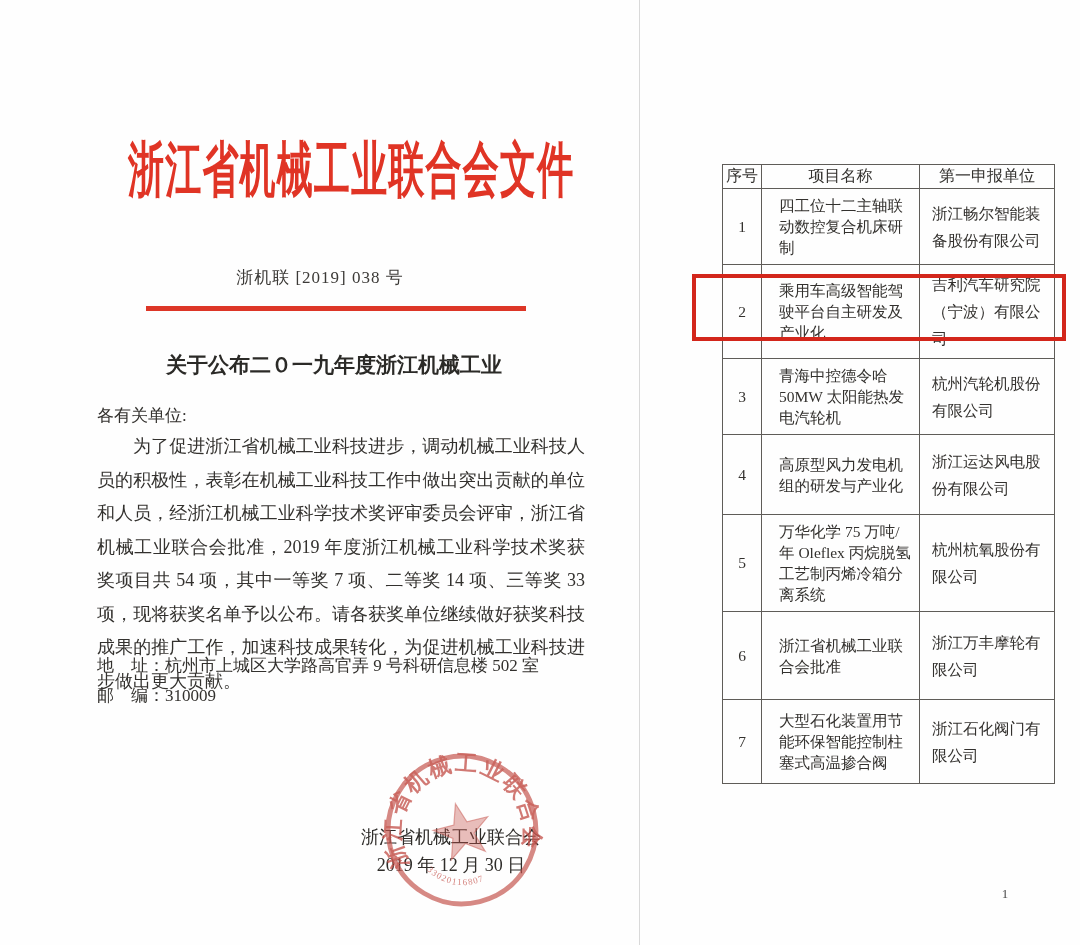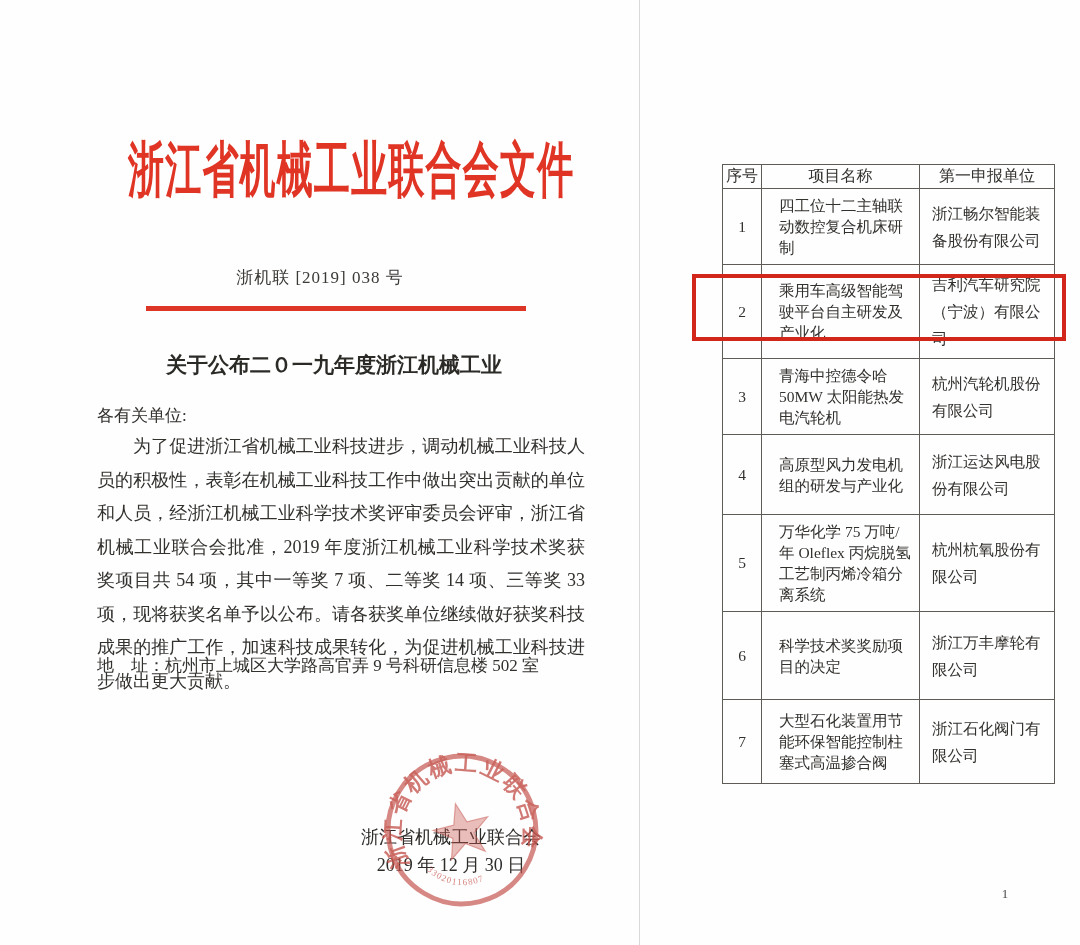--- a/index.html
+++ b/index.html
@@ -84,20 +84,23 @@
     </div>
 
     <div class="salutation">各有关单位:</div>
 
     <p class="body-text">为了促进浙江省机械工业科技进步，调动机械工业科技人员的积极性，表彰在机械工业科技工作中做出突出贡献的单位和人员，经浙江机械工业科学技术奖评审委员会评审，浙江省机械工业联合会批准，2019 年度浙江机械工业科学技术奖获奖项目共 54 项，其中一等奖 7 项、二等奖 14 项、三等奖 33 项，现将获奖名单予以公布。请各获奖单位继续做好获奖科技成果的推广工作，加速科技成果转化，为促进机械工业科技进步做出更大贡献。</p>
 
     <div class="addr-block">
       <div>
         <span>地　址：</span><span>杭州市上城区大学路高官弄 9 号科研信息楼 502 室</span>
       </div>
+      <div>
+        <span>邮　编：</span><span>310009</span>
+      </div>
     </div>
 
 
     <div class="signature-block">
       <div>浙江省机械工业联合会</div>
       <div>2019 年 12 月 30 日</div>
     </div>
 
     <svg class="stamp" viewBox="0 0 200 200">
       <defs>
@@ -151,21 +154,21 @@
         <td class="c-project">高原型风力发电机组的研发与产业化</td>
         <td class="c-unit">浙江运达风电股份有限公司</td>
       </tr>
       <tr class="t-r5">
         <td class="c-no">5</td>
         <td class="c-project">万华化学 75 万吨/年 Oleflex 丙烷脱氢工艺制丙烯冷箱分离系统</td>
         <td class="c-unit">杭州杭氧股份有限公司</td>
       </tr>
       <tr class="t-r6">
         <td class="c-no">6</td>
-        <td class="c-project">科学技术奖奖励项目的决定</td>
+        <td class="c-project">浙江省机械工业联合会批准</td>
         <td class="c-unit">浙江万丰摩轮有限公司</td>
       </tr>
       <tr class="t-r7">
         <td class="c-no">7</td>
         <td class="c-project">大型石化装置用节能环保智能控制柱塞式高温掺合阀</td>
         <td class="c-unit">浙江石化阀门有限公司</td>
       </tr>
     </tbody>
       </table>
 

